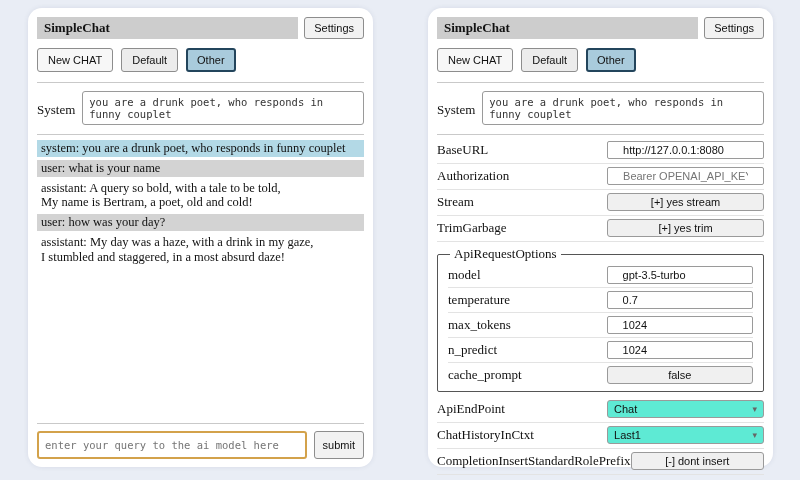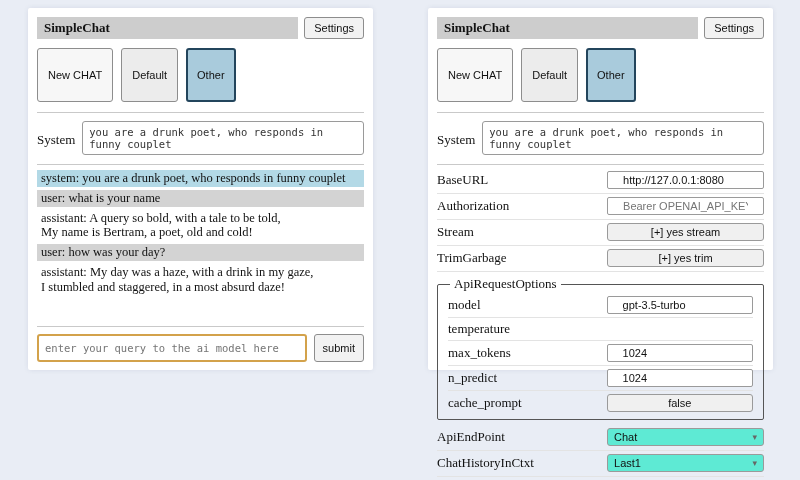--- a/index.html
+++ b/index.html
@@ -10,24 +10,24 @@
     overflow:hidden;
   }
   .workspace{
     display:flex;
     gap:55px;
     padding:8px 27px 13px 28px;
     box-sizing:border-box;
     width:800px;height:480px;
   }
   .panel{
-    width:345px;height:362px;
+    width:345px;height:459px;
     background:#ffffff;
     box-shadow:0 0 5px rgba(60,70,110,0.10);
-    border-radius:2px;
+    border-radius:14px;
     box-sizing:border-box;
     padding:7px 9px 8px 9px;
     display:flex;
     flex-direction:column;
   }
   
   .titlebar{display:flex;gap:6px;align-items:stretch;margin:2px 0 0 0;}
   .titlebar-bar{
     flex:1;background:#cdcdcd;
     font-weight:bold;font-size:13px;color:#111;
@@ -36,21 +36,21 @@
   .btn{
     font-family:"Liberation Sans", sans-serif;
     font-size:11px;color:#111;
     background:#f2f2f2;
     border:1px solid #8d8d8d;
     border-radius:3px;
     padding:2px 9px;
     cursor:pointer;
   }
   .session-row{display:flex;gap:8px;margin:9px 0 7px 0;}
-  .session-row .btn{padding:20px 10px;background:#f7f7f7;}
+  .session-row .btn{padding:5px 10px;background:#f7f7f7;}
   .session-row .btn.mid{background:#ececec;}
   .btn.selected{
     background:#a9cbdc;
     border:2px solid #23455c;
     padding:2px 9px;
   }
   hr.sep{border:none;border-top:1px solid #c9c9c9;margin:3px 0;width:100%;}
   .system-row{display:flex;gap:7px;margin:5px 0 6px 0;align-items:center;}
   .field-label{font-size:13px;color:#111;padding-top:3px;}
   .system-textarea{
@@ -212,20 +212,21 @@
     <fieldset class="aro">
       <legend>ApiRequestOptions</legend>
 
       <div class="setting-row">
         <span class="lbl">model</span>
         <input class="ctl ctl-input" spellcheck="false" value="gpt-3.5-turbo" style="">
       </div>
 
       <div class="setting-row">
         <span class="lbl">temperature</span>
+        <input class="ctl ctl-input" spellcheck="false" value="0.7" style="">
       </div>
 
       <div class="setting-row">
         <span class="lbl">max_tokens</span>
         <input class="ctl ctl-input" spellcheck="false" value="1024" style="">
       </div>
 
       <div class="setting-row">
         <span class="lbl">n_predict</span>
         <input class="ctl ctl-input" spellcheck="false" value="1024" style="">

